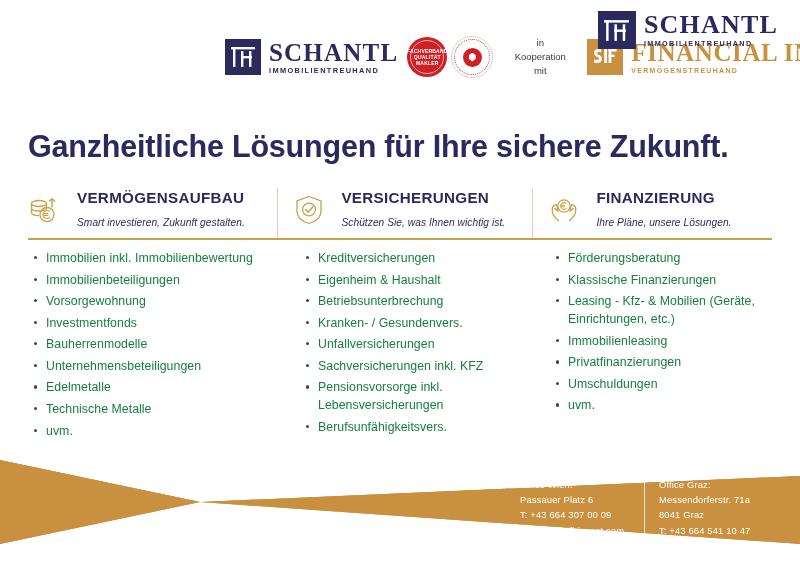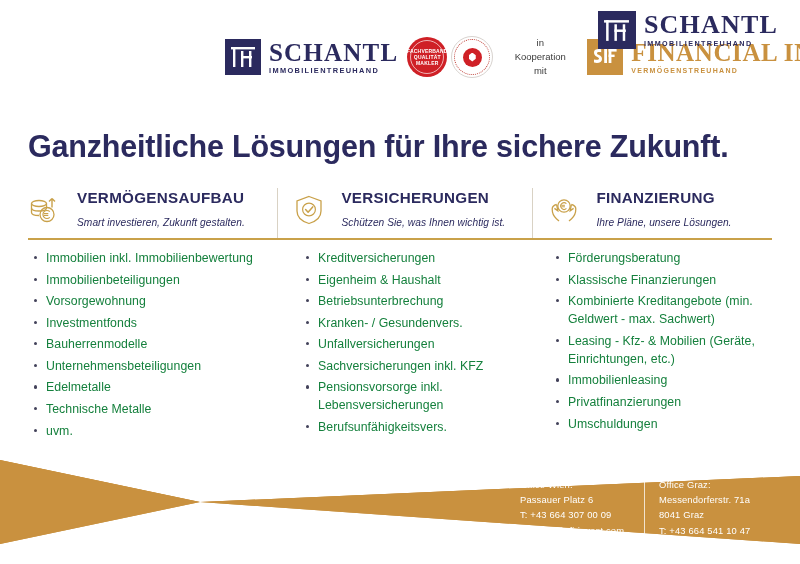--- a/index.html
+++ b/index.html
@@ -341,21 +341,20 @@
           <li>Sachversicherungen inkl. KFZ</li>
           <li>Pensionsvorsorge inkl. Lebensversicherungen</li>
           <li>Berufsunfähigkeitsvers.</li>
           <li>uvm.</li>
         </ul>
     </div>
     <div class="list-col lc-3">
       <ul class="bullets" id="list-2">
           <li>Förderungsberatung</li>
           <li>Klassische Finanzierungen</li>
-          <li>Kombinierte Kreditangebote (min. Geldwert - max. Sachwert)</li>
           <li>Leasing - Kfz- &amp; Mobilien (Geräte, Einrichtungen, etc.)</li>
           <li>Immobilienleasing</li>
           <li>Privatfinanzierungen</li>
           <li>Umschuldungen</li>
           <li>uvm.</li>
         </ul>
     </div>
   </div>
 
   <div class="footer-shape">

